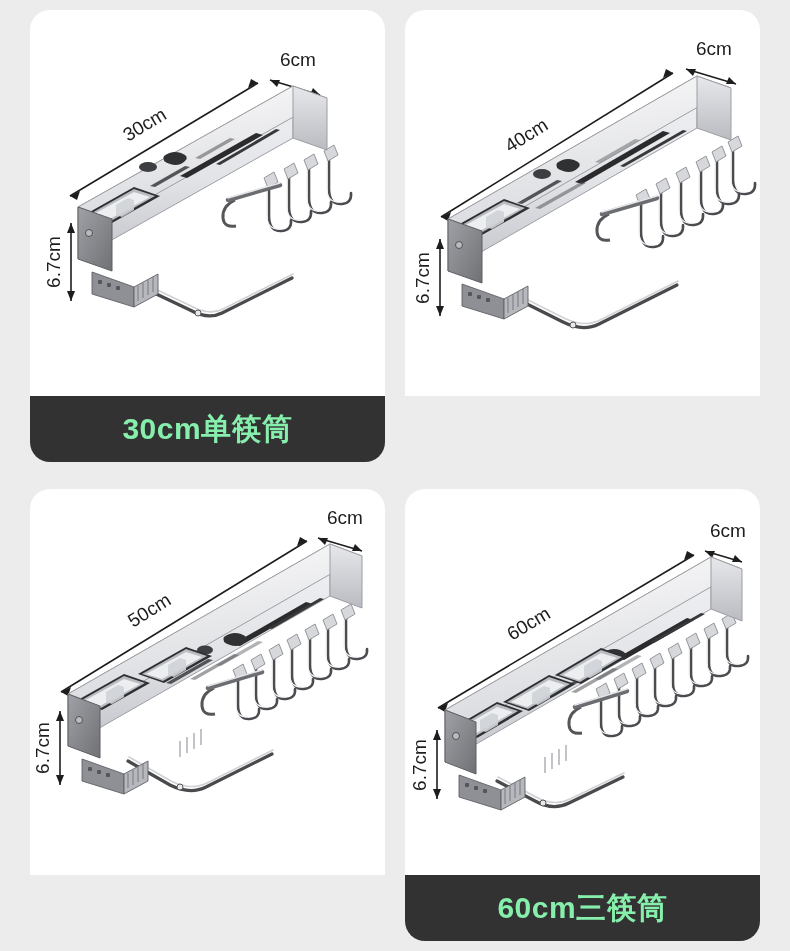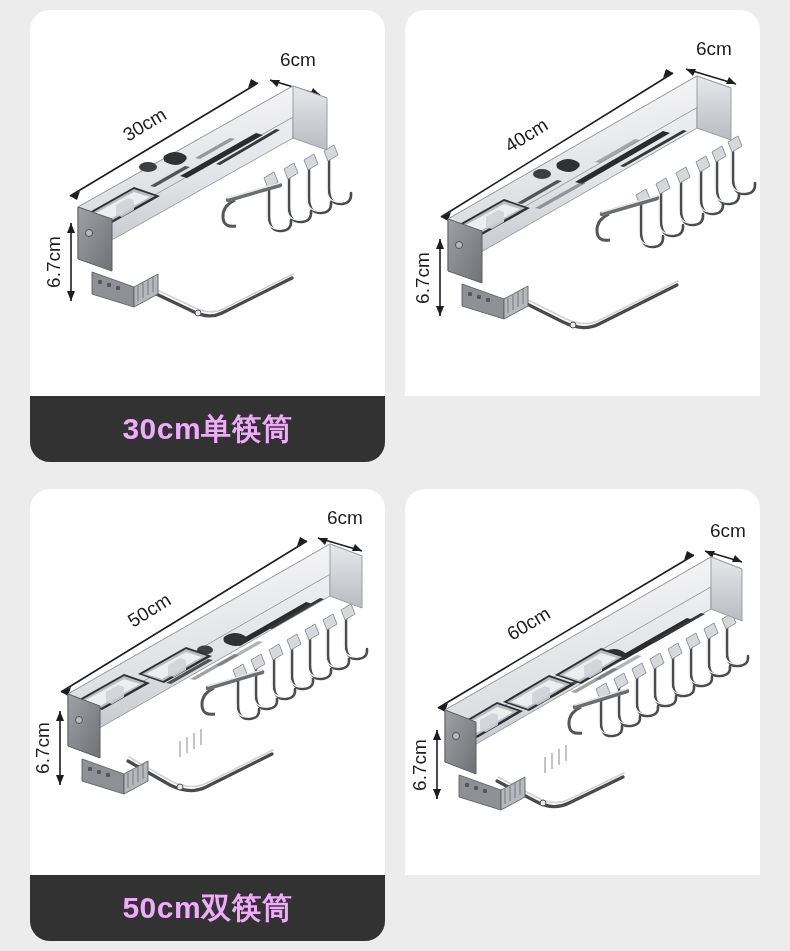--- a/index.html
+++ b/index.html
@@ -41,21 +41,21 @@
   }
   .label-bar {
     background: #333233;
     border-radius: 0 0 20px 20px;
     height: 66px;
     display: flex;
     align-items: center;
     justify-content: center;
   }
   .label-text {
-    color: #f0abfc;
+    color: #86efac;
     font-size: 30px;
     font-weight: bold;
     letter-spacing: 0.5px;
     font-family: "Liberation Sans", "DejaVu Sans", sans-serif;
     white-space: nowrap;
   }
   .dim-label {
     font-family: "Liberation Sans", "DejaVu Sans", sans-serif;
     font-size: 19px;
     fill: #1d1d1d;
@@ -436,23 +436,20 @@
             <line x1="113" y1="275" x2="113" y2="290"></line>
           </g>
           <g stroke="#9a9ca1" stroke-width="1.2">
             <line x1="150" y1="252" x2="150" y2="268"></line>
             <line x1="157" y1="248" x2="157" y2="264"></line>
             <line x1="164" y1="244" x2="164" y2="260"></line>
             <line x1="171" y1="240" x2="171" y2="256"></line>
           </g>
         </g>
       </svg>
-    </div>
-    <div class="label-bar">
-      <span class="label-text">50cm双筷筒</span>
     </div>
   </div>
 
   <div class="product-card">
     <div class="image-panel">
       <svg viewBox="0 0 355 386" xmlns="http://www.w3.org/2000/svg">
         <defs>
           <linearGradient id="topface4" x1="0" y1="0" x2="0.3" y2="1">
             <stop offset="0" stop-color="#fcfcfc"></stop>
               <stop offset="1" stop-color="#d9dade"></stop>
@@ -584,15 +581,18 @@
           </g>
           <g stroke="#9a9ca1" stroke-width="1.2">
             <line x1="140" y1="268" x2="140" y2="284"></line>
             <line x1="147" y1="264" x2="147" y2="280"></line>
             <line x1="154" y1="260" x2="154" y2="276"></line>
             <line x1="161" y1="256" x2="161" y2="272"></line>
           </g>
         </g>
       </svg>
     </div>
+    <div class="label-bar">
+      <span class="label-text">60cm三筷筒</span>
+    </div>
   </div>
 
 </div>
 
 </body></html>

